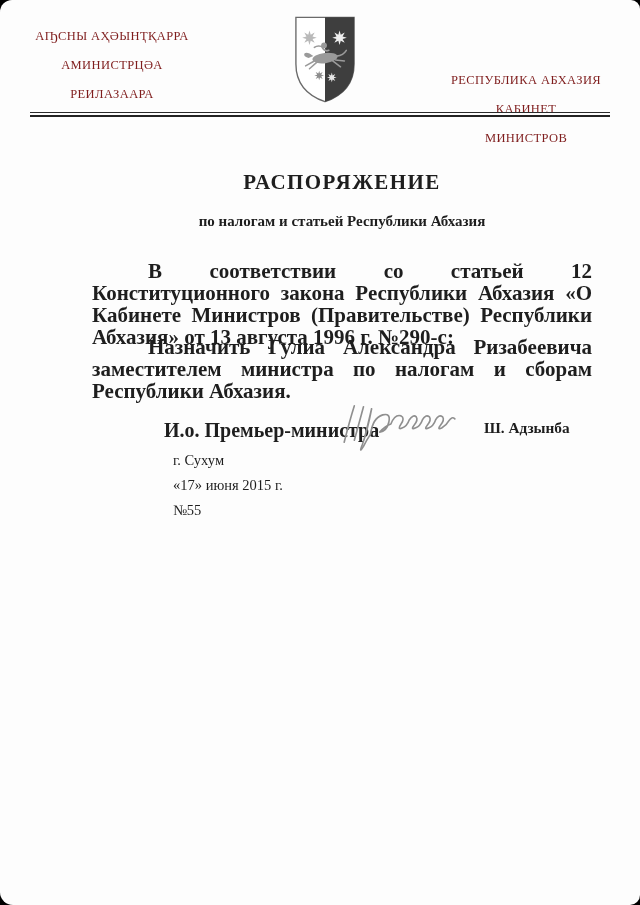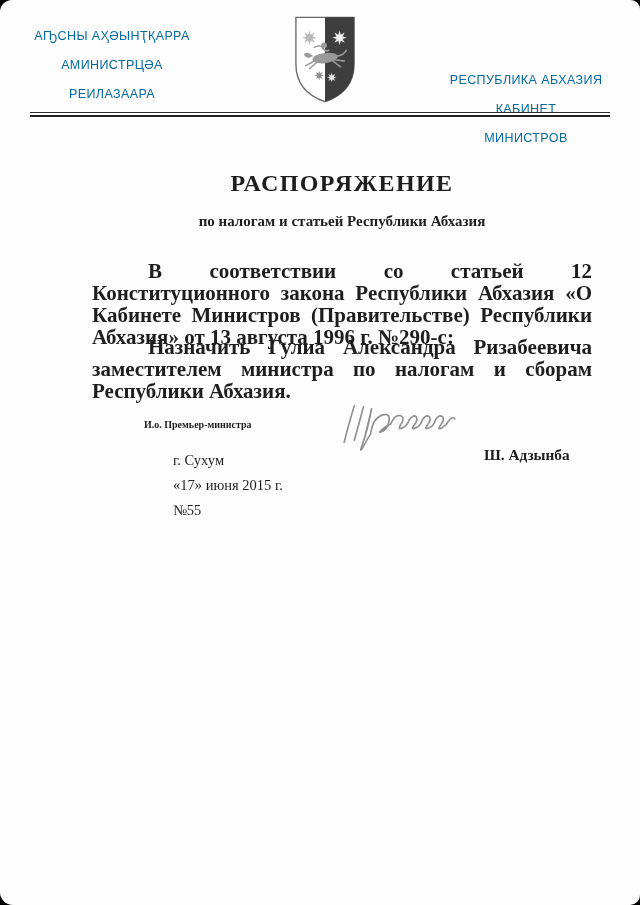--- a/index.html
+++ b/index.html
@@ -12,62 +12,62 @@
   }
   .page{
     position:absolute; inset:0;
     background:#fdfdfd;
     border-radius:12px 9px 10px 13px;
     color:#1e1e1e;
   }
   
   .hdr-block{
     position:absolute; top:22px;
-    font-family:Liberation Sans, sans-serif;
+    font-family:Liberation Serif, serif;
     font-size:12.5px; line-height:29px;
     letter-spacing:0.4px;
-    text-align:center; color:#0369a1;
+    text-align:center; color:#7f1d1d;
     white-space:nowrap;
   }
   .hdr-left{ left:22px; width:180px; }
   .hdr-right{ left:448px; width:156px;margin-top:44px; }
   .emblem{ position:absolute; left:293px; top:15px; width:64px; height:90px; }
   .rule{
     position:absolute; left:30px; top:112px; width:580px;
     height:2px;
     border-top:1px solid #2b2b2b;
     border-bottom:2px solid #222;
   }
   
   .doc-title{
     position:absolute; left:92px; top:170px; width:500px;
-    text-align:center; font-weight:bold; font-size:24px;
+    text-align:center; font-weight:bold; font-size:21px;
     letter-spacing:1.4px; margin:0;
   }
   .doc-subject{
     position:absolute; left:92px; top:211px; width:500px;
     text-align:center; font-weight:bold; font-size:15px;
     line-height:21px;
   }
   
   .body-p{
     position:absolute; left:92px; width:500px;
     font-size:21px; line-height:22px;
     text-align:justify; text-indent:56px; margin:0;font-weight:bold;
   }
   .p1{ top:260px; }
   .p2{ top:336px; }
   
   .sig-label{
-    position:absolute; left:144px; top:419px;
-    font-weight:bold; font-size:10px; white-space:nowrap;
+    position:absolute; left:164px; top:419px;
+    font-weight:bold; font-size:20px; white-space:nowrap;
   }
   .sig-name{
     position:absolute; left:484px; top:419px;
-    font-weight:bold; font-size:15.3px; white-space:nowrap;margin-top:27px;
+    font-weight:bold; font-size:15.3px; white-space:nowrap;
   }
   .sig-scribble{ position:absolute; left:332px; top:393px; width:132px; height:62px; }
   
   .foot-line{
     position:absolute; left:148px;
     font-size:14.5px; white-space:nowrap;margin-left:25px;
   }
   .foot-city{ top:452px; }
   .foot-date{ top:477px; }
   .foot-num{ top:502px; }

